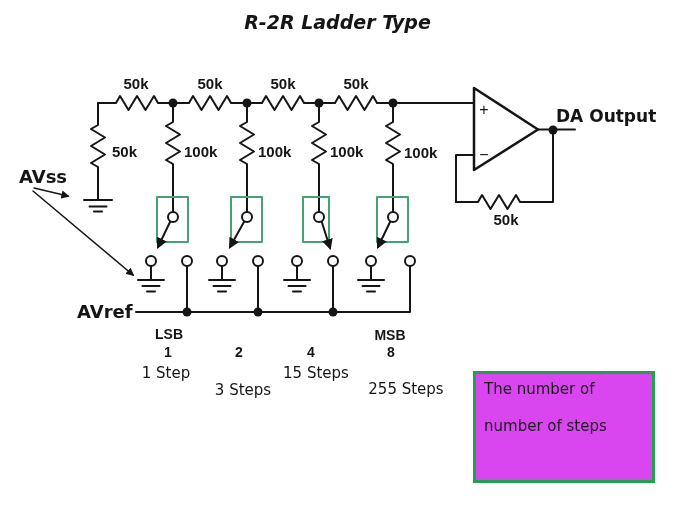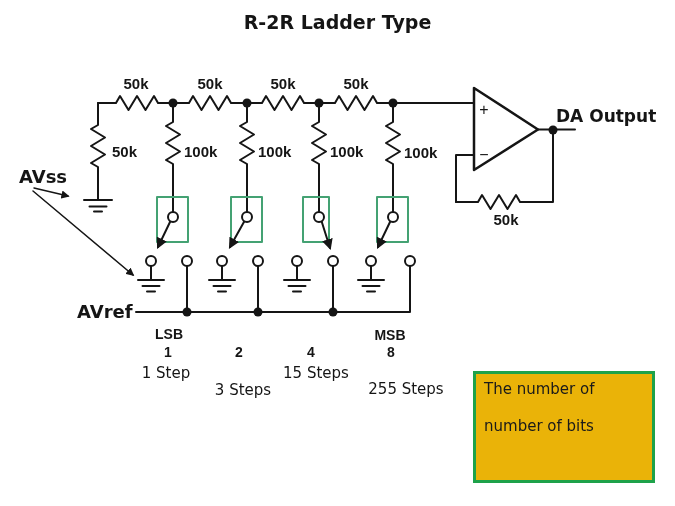--- a/index.html
+++ b/index.html
@@ -1,30 +1,30 @@
 <!DOCTYPE html>
 <html><head>
 <meta charset="utf-8">
 <style>
   html,body{margin:0;padding:0;background:#f2f2f2;}
   .page{position:relative;width:675px;height:506px;background:#ffffff;overflow:hidden;
         font-family:"DejaVu Sans",sans-serif;color:#111;}
   .title{position:absolute;top:11px;left:0;width:675px;text-align:center;
-         font-size:19px;font-weight:bold;letter-spacing:0px;color:#151515;}
+         font-size:19px;font-weight:bold;letter-spacing:0px;color:#151515;font-style:italic;}
   svg text{fill:#151515;}
   .f1{font-family:"Liberation Sans",sans-serif;}
   .f2{font-family:"DejaVu Sans",sans-serif;}
   .val{font-size:15px;font-weight:bold;}
   .bit{font-size:14px;font-weight:bold;}
   .big{font-size:18px;font-weight:bold;}
   .out{font-size:17px;font-weight:bold;}
   .step{font-size:15px;}
   .sign{font-size:16px;}
   .note-box{position:absolute;left:473px;top:371px;width:182px;height:112px;
-            box-sizing:border-box;border:3px solid #1ea24a;background:#eab308;
+            box-sizing:border-box;border:3px solid #1ea24a;background:#d946ef;
             padding:6px 6px 0 8px;font-size:15px;line-height:18.5px;color:#1a1a1a;}
   .note-gap{height:18px;}
 </style>
 </head>
 <body>
 
 <div class="page">
 
   <div class="title">R-2R Ladder Type</div>
 
@@ -154,16 +154,16 @@
     <text class="f1 sign" x="484" y="115" text-anchor="middle">+</text>
     <text class="f1 sign" x="484" y="160" text-anchor="middle">−</text>
     <text class="f1 val" x="506" y="225" text-anchor="middle">50k</text>
     <text class="f2 out" x="556" y="122">DA Output</text>
   </svg>
 
   
   <div class="note-box">
     <div>The number of</div>
     <div class="note-gap"></div>
-    <div>number of bits</div>
+    <div>number of steps</div>
   </div>
 
 </div>
 
 </body></html>

